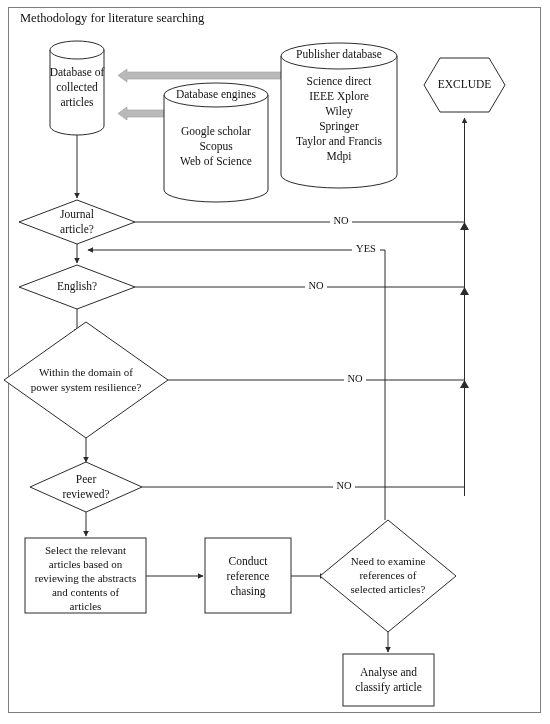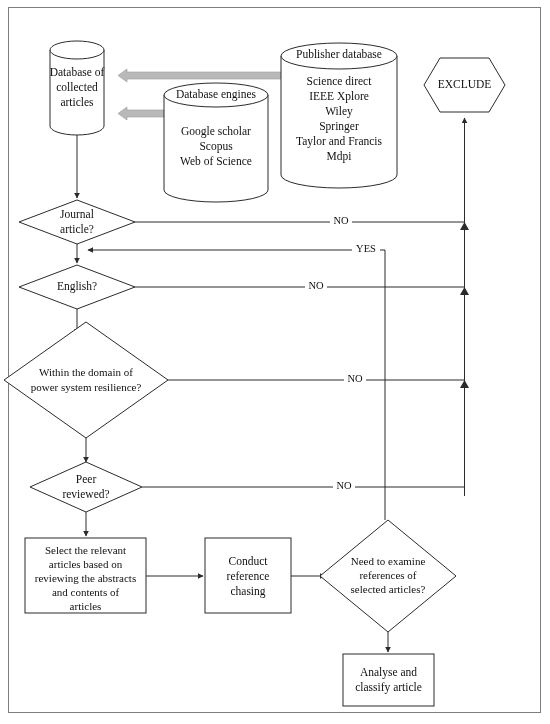--- a/index.html
+++ b/index.html
@@ -86,20 +86,21 @@
     fill: #ffffff;
   }
 </style>
 </head>
 <body>
 
 <div id="figure-root">
 
   <div id="outer-frame"></div>
 
+  <div id="figure-title">Methodology for literature searching</div>
 
   <svg id="flow-canvas" viewBox="0 0 550 724" xmlns="http://www.w3.org/2000/svg">
 
     <defs>
       <marker id="arrowBlack" viewBox="0 0 10 10" refX="9" refY="5" markerWidth="6" markerHeight="6" orient="auto-start-reverse">
         <path d="M 0 0 L 10 5 L 0 10 z" fill="#2b2b2b"></path>
       </marker>
       <marker id="arrowBlackSm" viewBox="0 0 10 10" refX="9" refY="5" markerWidth="5" markerHeight="5" orient="auto-start-reverse">
         <path d="M 0 0 L 10 5 L 0 10 z" fill="#2b2b2b"></path>
       </marker>

